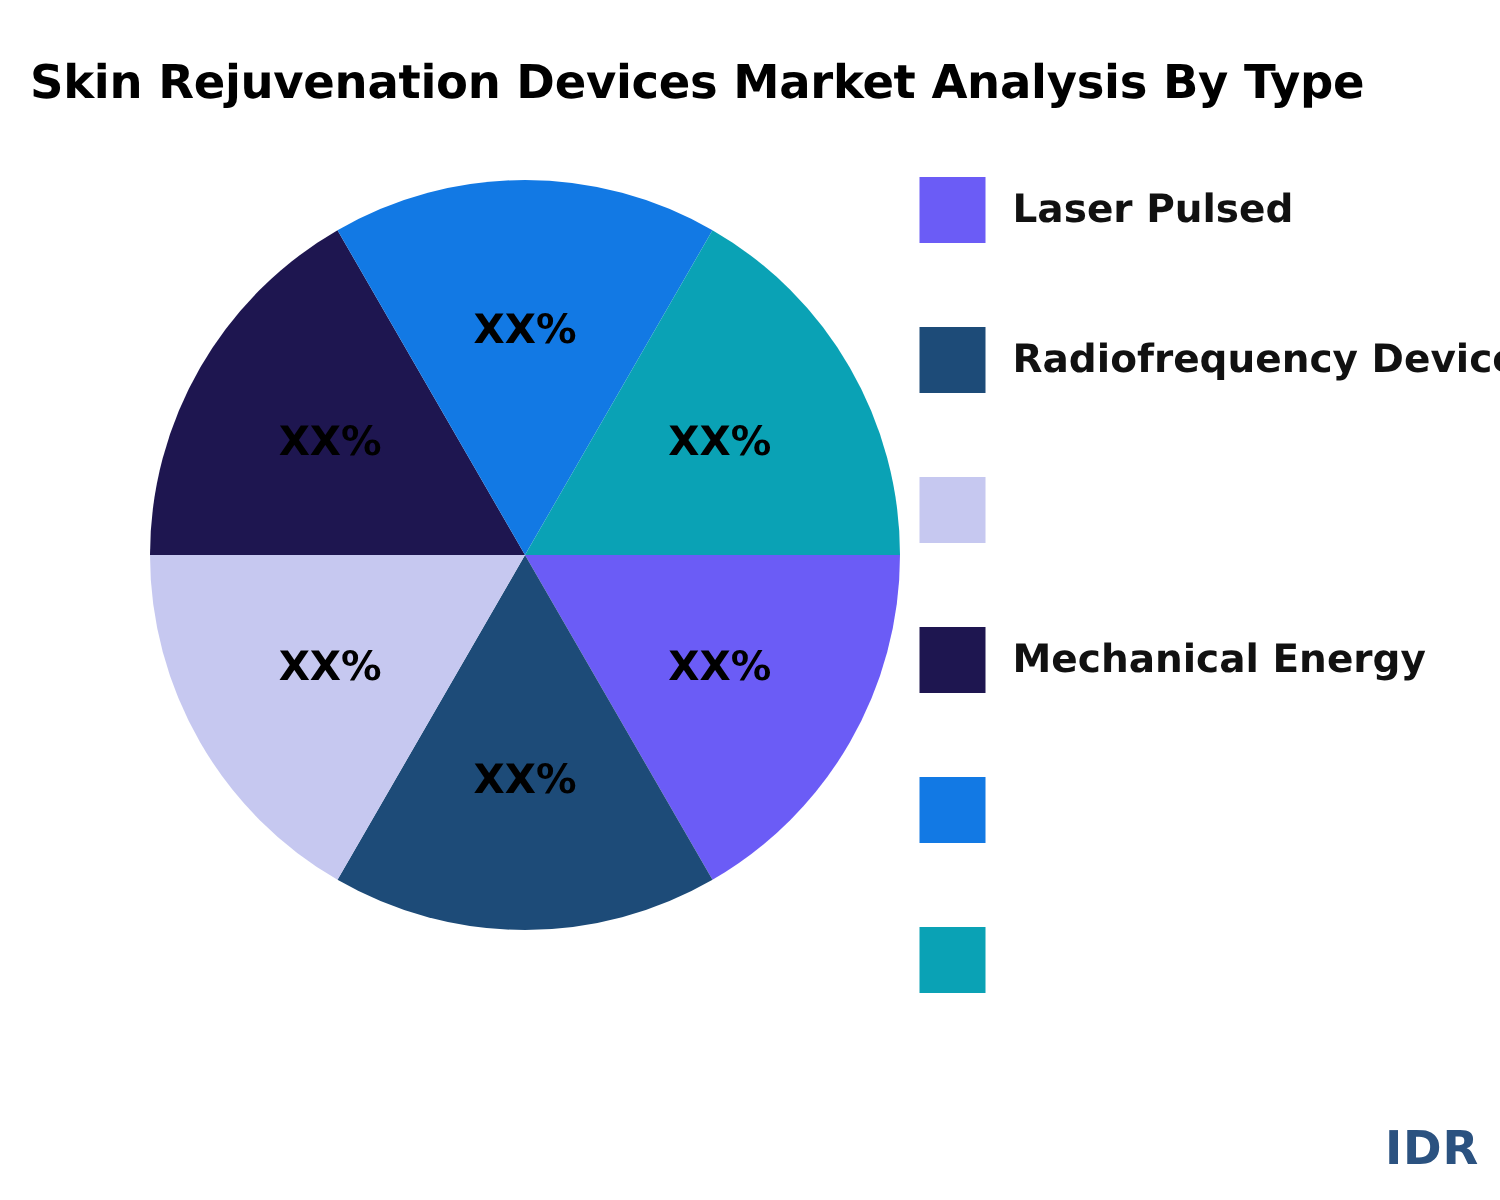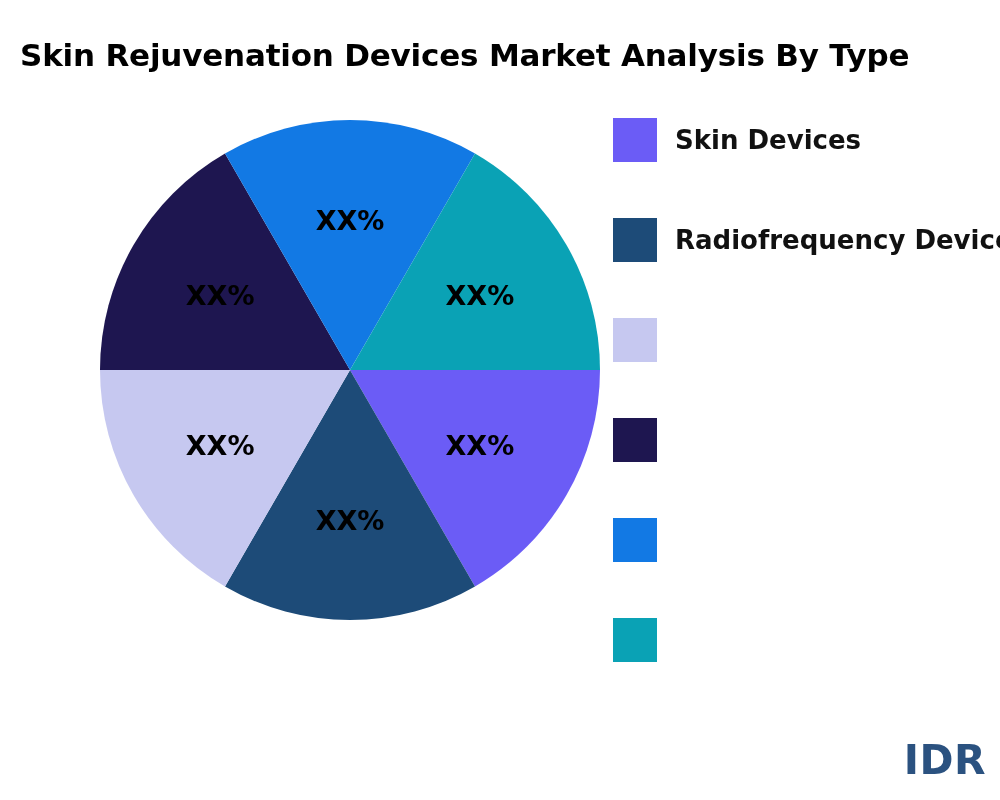--- a/index.html
+++ b/index.html
@@ -77,21 +77,21 @@
     font-weight: bold;
     color: #111111;
     white-space: nowrap;
     font-family: "DejaVu Sans", "Liberation Sans", sans-serif;
   }
 
   #watermark {
     position: absolute;
     right: 14px;
     bottom: 16px;
-    font-size: 41px;
+    font-size: 31px;
     font-weight: bold;
     letter-spacing: 0.5px;
     font-family: "DejaVu Sans", "Liberation Sans", sans-serif;
   }
 </style>
 </head>
 <body>
 
 <div id="chart-title">Skin Rejuvenation Devices Market Analysis By Type</div>
 
@@ -108,31 +108,32 @@
       <text x="120.10" y="325.00" class="slice-label">XX%</text>
       <text x="120.10" y="175.00" class="slice-label">XX%</text>
       <text x="250.00" y="100.00" class="slice-label">XX%</text>
       <text x="379.90" y="175.00" class="slice-label">XX%</text>
     </svg>
 </div>
 
 <div id="legend">
     <div class="legend-row">
       <span class="legend-swatch" style="background: rgb(107, 92, 246);"></span>
-      <span class="legend-label">Skin Devices</span>
+      <span class="legend-label">Laser Pulsed</span>
     </div>
     <div class="legend-row">
       <span class="legend-swatch" style="background: rgb(29, 75, 120);"></span>
       <span class="legend-label">Radiofrequency Devices</span>
     </div>
     <div class="legend-row">
       <span class="legend-swatch" style="background: rgb(198, 200, 240);"></span>
     </div>
     <div class="legend-row">
       <span class="legend-swatch" style="background: rgb(30, 22, 80);"></span>
+      <span class="legend-label">Mechanical Energy</span>
     </div>
     <div class="legend-row">
       <span class="legend-swatch" style="background: rgb(18, 121, 228);"></span>
     </div>
     <div class="legend-row">
       <span class="legend-swatch" style="background: rgb(10, 162, 181);"></span>
     </div>
   </div>
 
 <div id="watermark" style="color: rgb(43, 82, 128);">IDR</div>

